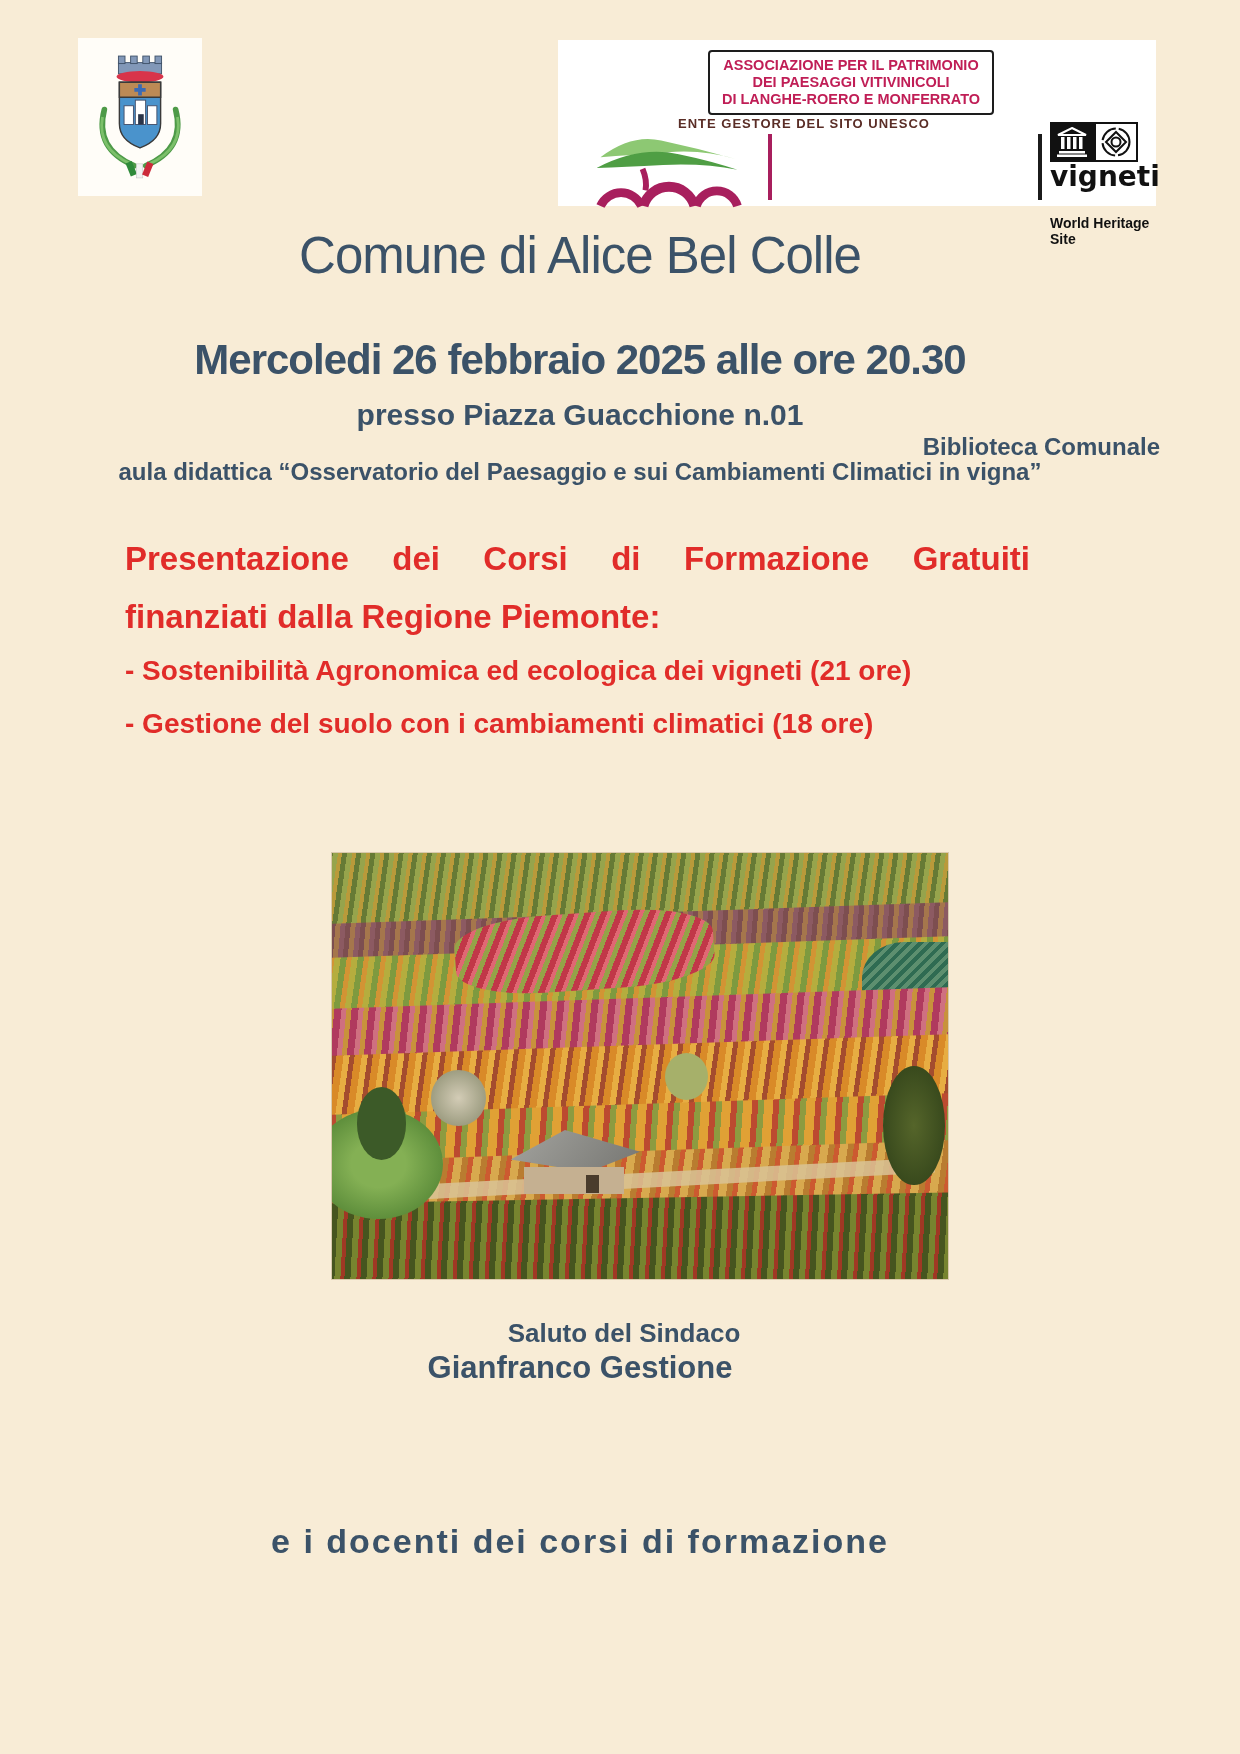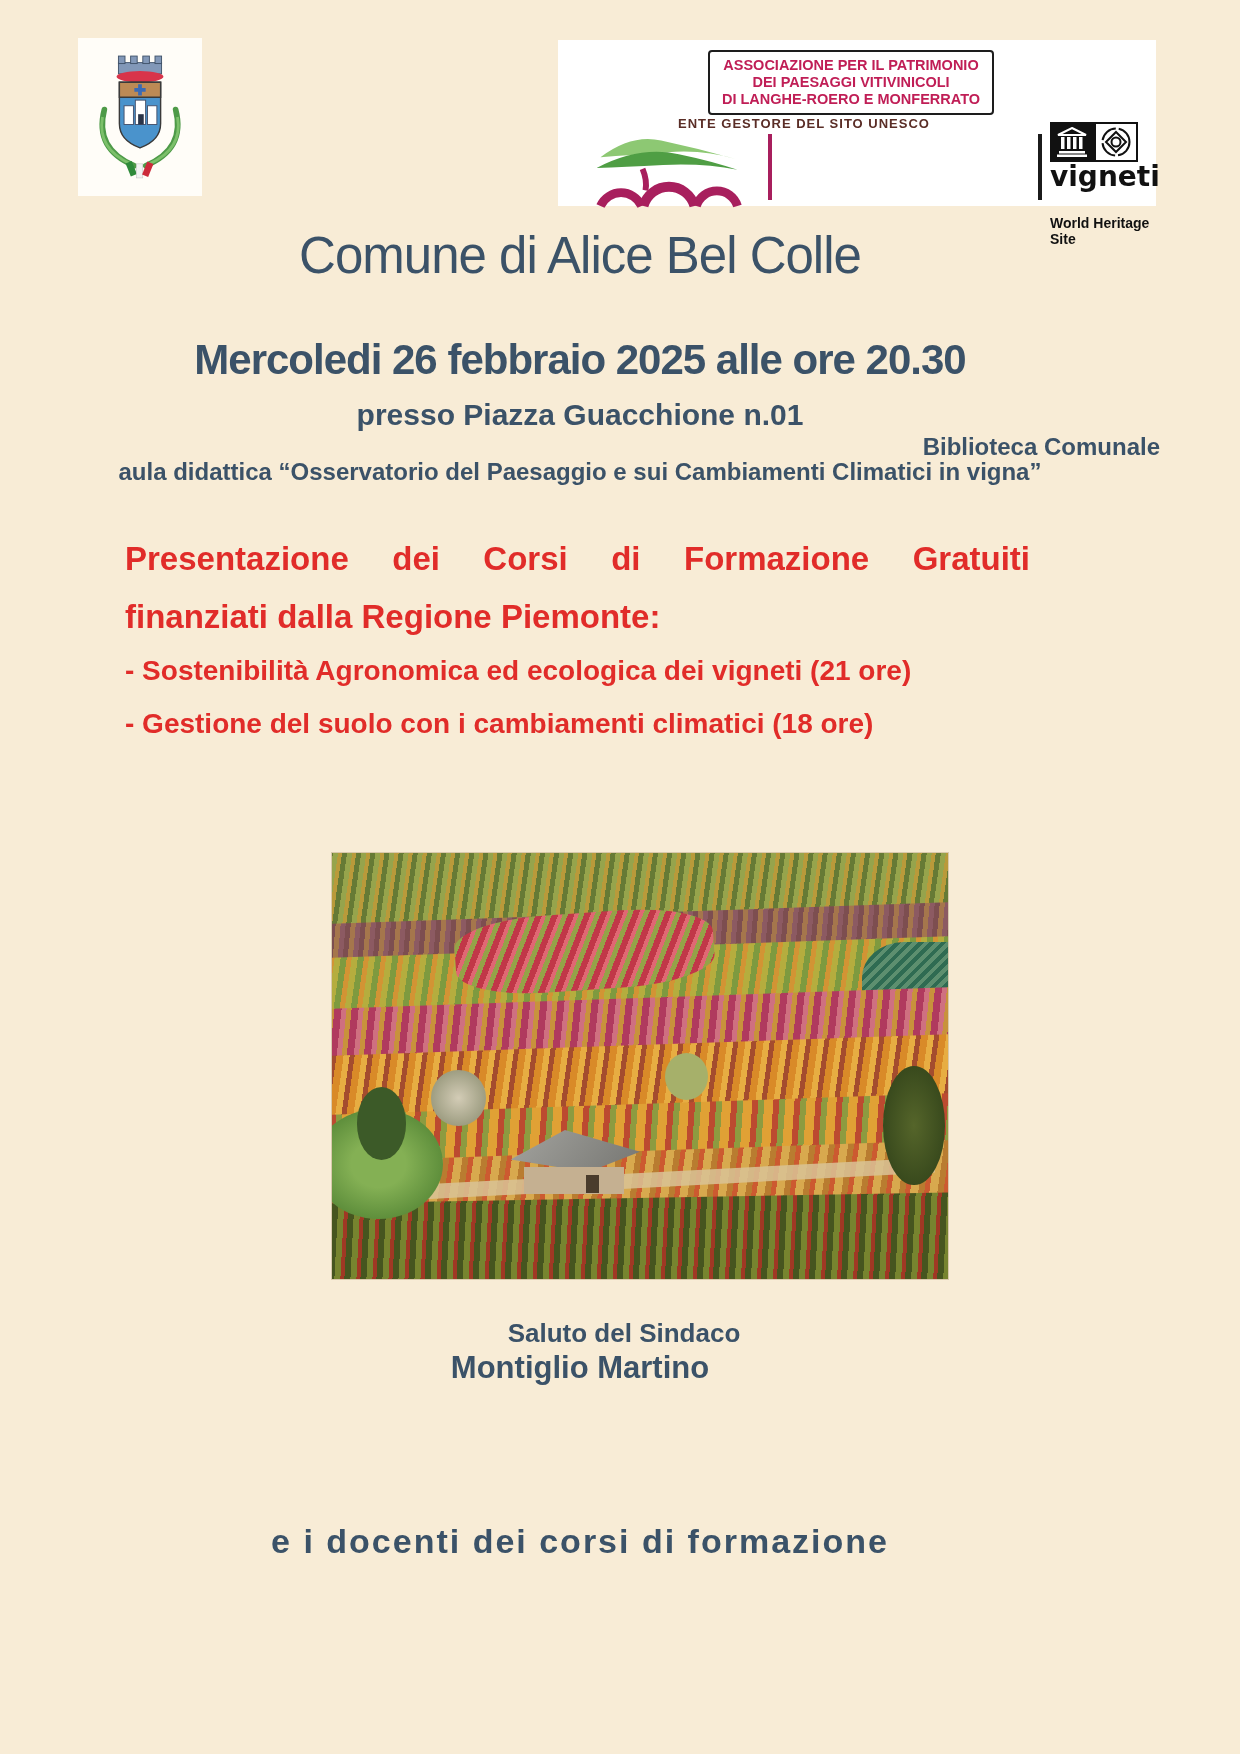--- a/index.html
+++ b/index.html
@@ -181,16 +181,16 @@
     <div class="ph tree-mid"></div>
     <div class="ph tree-right"></div>
     <div class="ph house">
       <div class="roof"></div>
       <div class="wall"></div>
       <div class="door"></div>
     </div>
   </div>
 
   <div class="greet c-blue">Saluto del Sindaco</div>
-  <div class="mayor c-blue">Montiglio Martino</div>
+  <div class="mayor c-blue">Gianfranco Gestione</div>
   <div class="others c-blue">e i docenti dei corsi di formazione</div>
 
 </div>
 
 </body></html>

